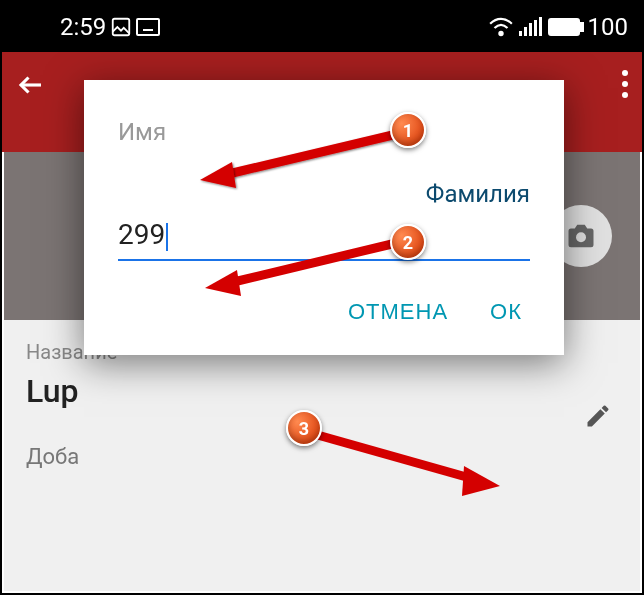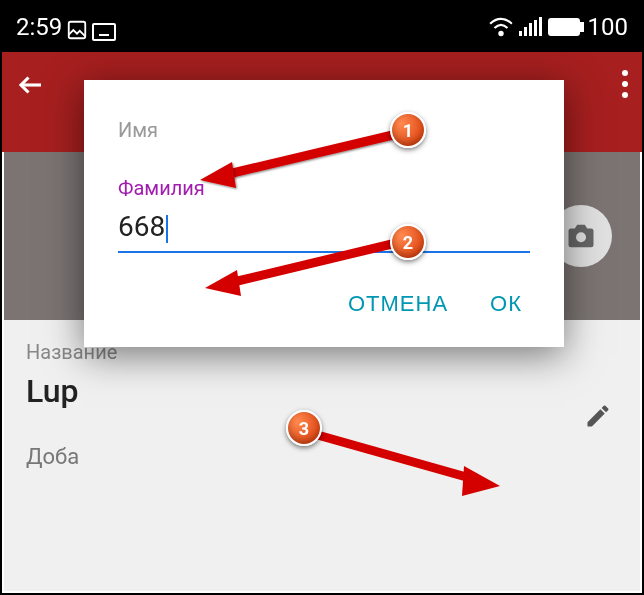--- a/index.html
+++ b/index.html
@@ -19,21 +19,21 @@
   .status-bar {
     height: 50px;
     background: #000;
     color: #fff;
     display: flex;
     align-items: center;
     padding: 0 14px;
     font-size: 24px;
     font-weight: 400;
   }
-  .status-left { display: flex; align-items: flex-end; gap: 4px; }
+  .status-left { display: flex; align-items: center; gap: 4px; margin-left: 44px; }
   .status-right { margin-left: auto; display: flex; align-items: center; gap: 4px; }
   .status-right svg { display: block; }
   .app-bar {
     height: 100px;
     background: #a71f1f;
     display: flex;
     align-items: flex-start;
     padding: 18px 14px;
     color: #fff;
   }
@@ -76,23 +76,23 @@
   .dialog {
     position: absolute;
     top: 78px;
     left: 82px;
     width: 480px;
     background: #fff;
     box-shadow: 0 8px 36px rgba(0,0,0,0.5);
     padding: 38px 34px 20px 34px;
   }
   .field { margin-bottom: 34px; }
-  .field-label { font-size: 20px; margin-bottom: 10px; }
+  .field-label { font-size: 24px; margin-bottom: 10px; }
   .label-gray { color: #999; }
-  .label-blue { color: #a21caf; }
+  .label-blue { color: #0c4a6e; text-align: right; }
   .field-value {
     font-size: 28px;
     color: #222;
     border: none;
     outline: none;
     width: 100%;
     padding-bottom: 8px;
     border-bottom: 1px solid #1a73e8;
     background: transparent;
   }
@@ -219,21 +219,21 @@
         <path d="M3 17.25V21h3.75L17.8 9.94l-3.75-3.75L3 17.25zM20.7 7.04a1 1 0 0 0 0-1.41l-2.34-2.34a1 1 0 0 0-1.41 0l-1.83 1.83 3.75 3.75 1.83-1.83z"></path>
       </svg>
   </div>
 
   <div class="dialog">
     <div class="field">
       <div class="field-label label-gray">Имя</div>
     </div>
     <div class="field field-focused">
       <div class="field-label label-blue">Фамилия</div>
-      <div class="field-value"><span>668</span><span class="cursor"></span></div>
+      <div class="field-value"><span>299</span><span class="cursor"></span></div>
     </div>
     <div class="actions">
       <button class="action-btn">ОТМЕНА</button>
       <button class="action-btn">ОК</button>
     </div>
   </div>
 
   <svg class="arrow" style="left:190px; top:120px;" width="220" height="70" viewBox="0 0 220 70">
     <defs>
         <filter id="ds1">

